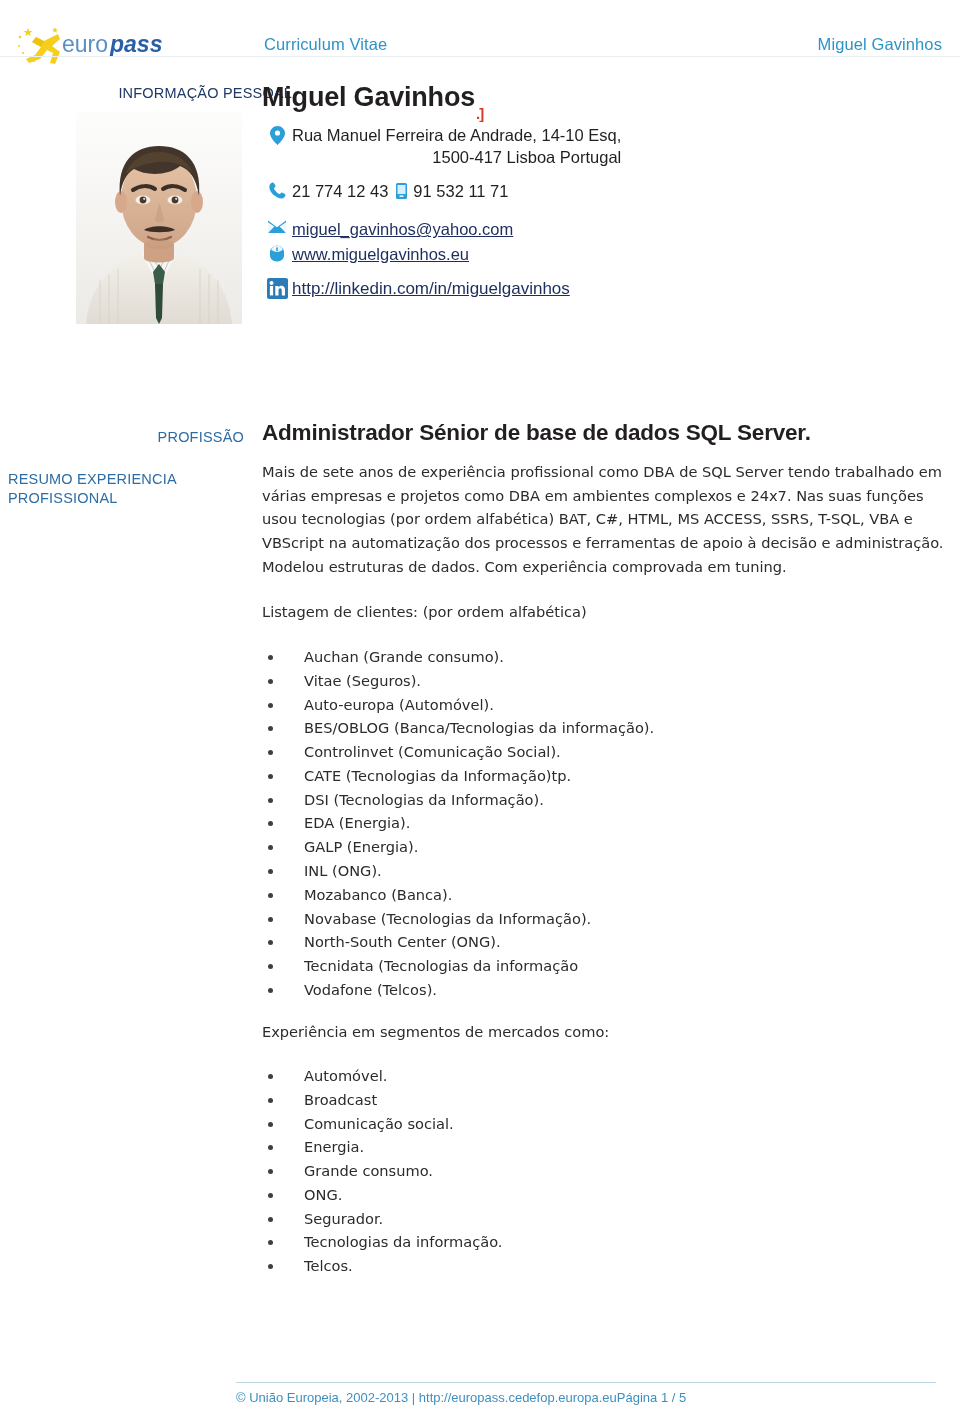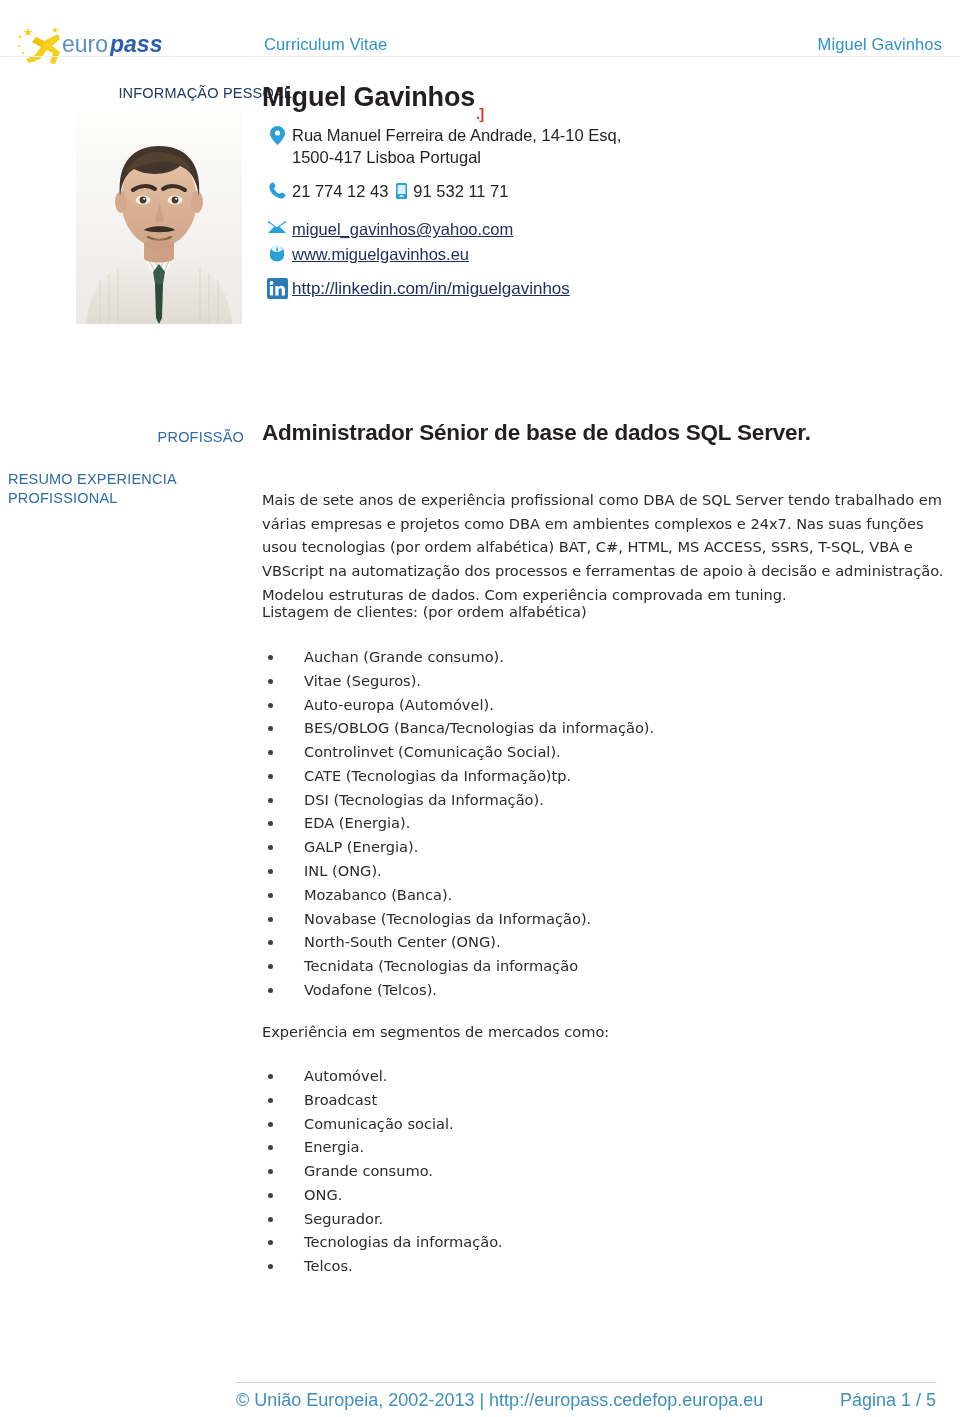--- a/index.html
+++ b/index.html
@@ -121,20 +121,21 @@
   .contact-rows {
     position: absolute;
     left: 262px;
     top: 124px;
     width: 690px;
   }
   .crow {
     display: flex;
     align-items: flex-start;
     margin-bottom: 2px;
+    text-align: right;
   }
   .cicon {
     width: 30px;
     flex: 0 0 30px;
     display: flex;
     justify-content: center;
     align-items: flex-start;
     padding-top: 2px;
   }
   .ctext {
@@ -195,21 +196,21 @@
 
   .body-text {
     font-family: "DejaVu Sans", sans-serif;
     font-size: 14.6px;
     line-height: 1.62;
     color: #2b2b2b;
   }
   .summary {
     position: absolute;
     left: 262px;
-    top: 488px;
+    top: 460px;
     width: 688px;
   }
   .para-clients {
     position: absolute;
     left: 262px;
     top: 600px;
     width: 688px;
   }
   .para-markets {
     position: absolute;
@@ -255,22 +256,21 @@
     width: 700px;
     height: 1px;
     background: #bcd6e6;
   }
   .footer {
     position: absolute;
     top: 1390px;
     left: 236px;
     width: 700px;
     display: flex;
-    justify-content: space-between;
-    font-size: 18px;
+    font-size: 13px;
     color: #3d8fbf;
   }
   .footer a, .footer span {
     color: #3d8fbf;
     text-decoration: none;
   }
 </style>
 </head>
 <body>
 

